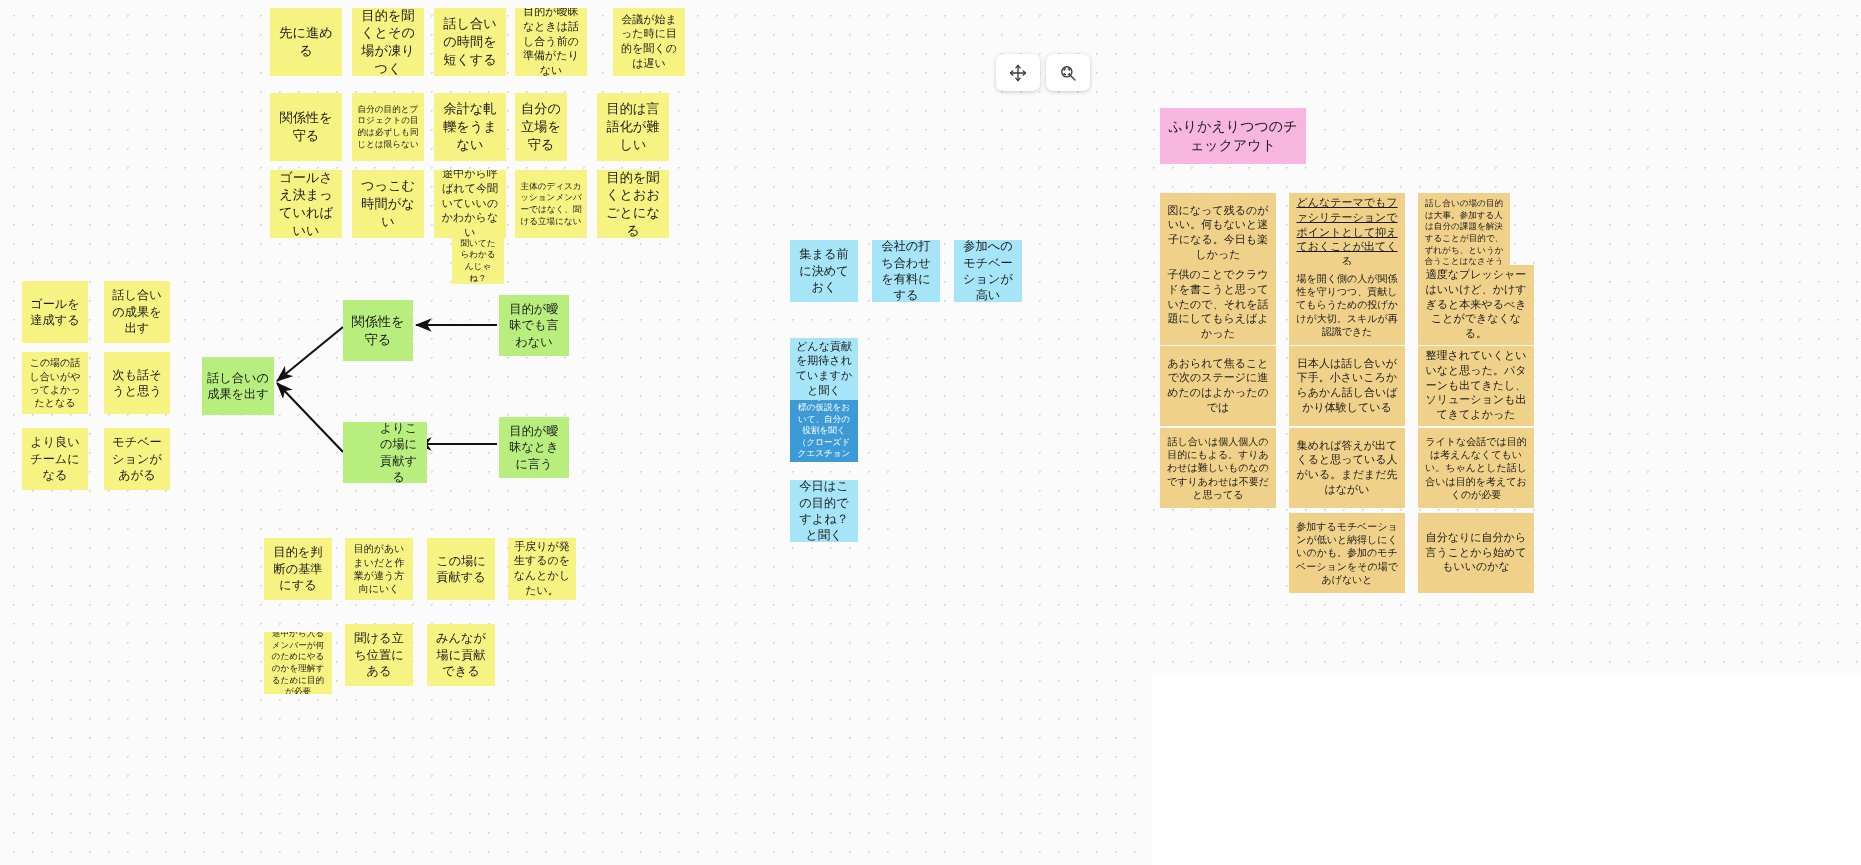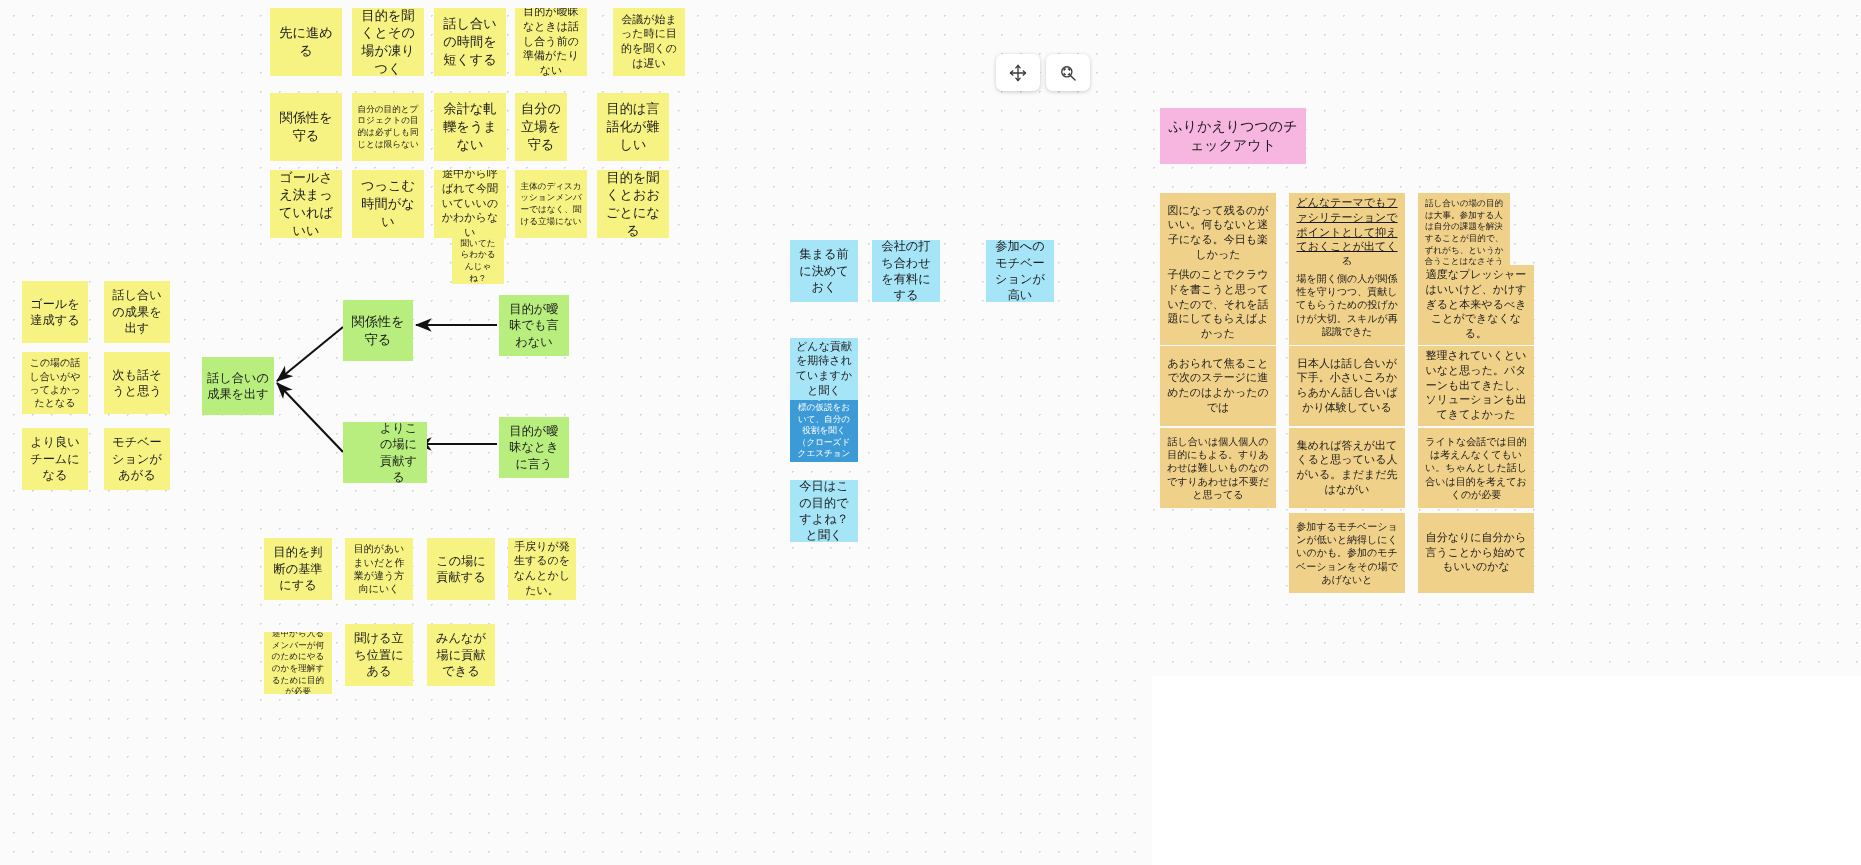--- a/index.html
+++ b/index.html
@@ -125,21 +125,21 @@
       <div class="note green fs12" style="left: 499px; top: 417px; width: 70px; height: 61px;"><span>目的が曖昧なときに言う</span></div>
       <div class="note yellow fs12" style="left: 264px; top: 538px; width: 68px; height: 62px;"><span>目的を判断の基準にする</span></div>
       <div class="note yellow fs10" style="left: 345px; top: 538px; width: 68px; height: 62px;"><span>目的があいまいだと作業が違う方向にいく</span></div>
       <div class="note yellow fs12" style="left: 427px; top: 538px; width: 68px; height: 62px;"><span>この場に貢献する</span></div>
       <div class="note yellow fs11" style="left: 508px; top: 538px; width: 68px; height: 62px;"><span>手戻りが発生するのをなんとかしたい。</span></div>
       <div class="note yellow fs9" style="left: 264px; top: 632px; width: 68px; height: 62px; text-align: center;"><span>途中から入るメンバーが何のためにやるのかを理解するために目的が必要</span></div>
       <div class="note yellow fs12" style="left: 345px; top: 624px; width: 68px; height: 62px;"><span>聞ける立ち位置にある</span></div>
       <div class="note yellow fs12" style="left: 427px; top: 624px; width: 68px; height: 62px;"><span>みんなが場に貢献できる</span></div>
       <div class="note cyan fs12" style="left: 790px; top: 240px; width: 68px; height: 62px;"><span>集まる前に決めておく</span></div>
       <div class="note cyan fs12" style="left: 872px; top: 240px; width: 68px; height: 62px;"><span>会社の打ち合わせを有料にする</span></div>
-      <div class="note cyan fs12" style="left: 954px; top: 240px; width: 68px; height: 62px; margin-left: 32px;"><span>参加へのモチベーションが高い</span></div>
+      <div class="note cyan fs12" style="left: 954px; top: 240px; width: 68px; height: 62px;"><span>参加へのモチベーションが高い</span></div>
       <div class="note cyan fs11" style="left: 790px; top: 338px; width: 68px; height: 62px;"><span>どんな貢献を期待されていますかと聞く</span></div>
       <div class="note blue fs9" style="left: 790px; top: 400px; width: 68px; height: 62px;"><span>自分なりの目標の仮説をおいて、自分の役割を聞く（クローズドクエスチョンで）</span></div>
       <div class="note cyan fs12" style="left: 790px; top: 480px; width: 68px; height: 62px;"><span>今日はこの目的ですよね？と聞く</span></div>
       <div class="note orange fs11" style="left: 1160px; top: 193px; width: 116px; height: 80px;"><span>図になって残るのがいい。何もないと迷子になる。今日も楽しかった</span></div>
       <div class="note orange fs11" style="left: 1289px; top: 193px; width: 116px; height: 80px; text-decoration: underline;"><span>どんなテーマでもファシリテーションでポイントとして抑えておくことが出てくる</span></div>
       <div class="note orange fs9" style="left: 1418px; top: 193px; width: 92px; height: 80px;"><span>話し合いの場の目的は大事。参加する人は自分の課題を解決することが目的で、ずれがち、というか合うことはなさそう</span></div>
       <div class="note orange fs11" style="left: 1160px; top: 265px; width: 116px; height: 80px;"><span>子供のことでクラウドを書こうと思っていたので、それを話題にしてもらえばよかった</span></div>
       <div class="note orange fs10" style="left: 1289px; top: 265px; width: 116px; height: 80px;"><span>場を開く側の人が関係性を守りつつ、貢献してもらうための投げかけが大切。スキルが再認識できた</span></div>
       <div class="note orange fs11" style="left: 1418px; top: 265px; width: 116px; height: 80px;"><span>適度なプレッシャーはいいけど、かけすぎると本来やるべきことができなくなる。</span></div>
       <div class="note orange fs11" style="left: 1160px; top: 346px; width: 116px; height: 80px;"><span>あおられて焦ることで次のステージに進めたのはよかったのでは</span></div>

